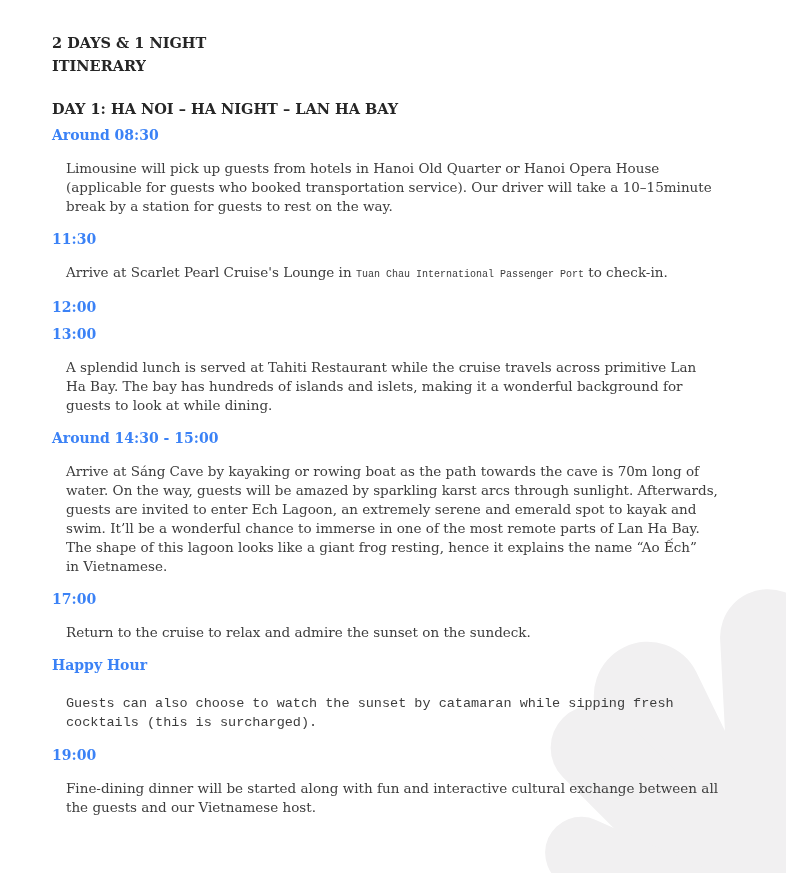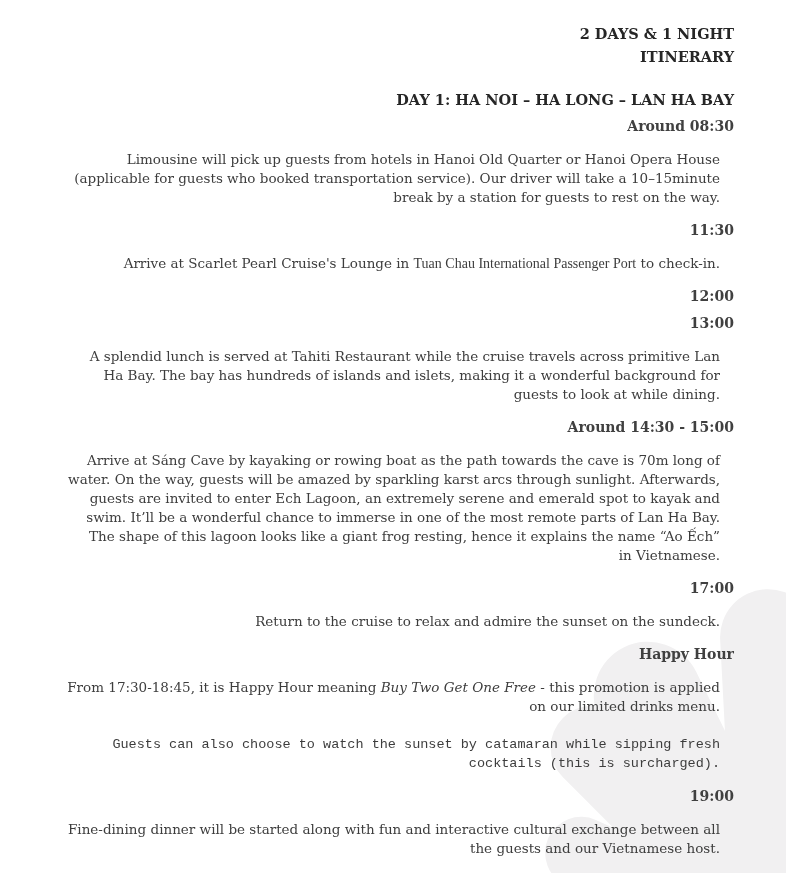--- a/index.html
+++ b/index.html
@@ -21,22 +21,22 @@
     width: 280px;
     height: 300px;
     z-index: 0;
     pointer-events: none;
   }
   .content {
     position: relative;
     z-index: 1;
     width: 682px;
     margin: 0 auto;
-    padding-top: 22px;
-    text-align: right;
+    padding-top: 31px;
+    text-align: left;
     color: #3d3d3d;
     font-size: 13.5px;
     line-height: 19px;
   }
   .doc-title {
     font-weight: bold;
     color: #262626;
     font-size: 14.5px;
     line-height: 23px;
     margin: 0;
@@ -44,31 +44,31 @@
   .title-block { margin-bottom: 6px; }
   .day-heading {
     font-weight: bold;
     color: #262626;
     font-size: 14.5px;
     line-height: 19px;
     margin: 22px 0 0 0;
   }
   .time-heading {
     font-weight: bold;
-    color: #404040;
+    color: #3b82f6;
     font-size: 14px;
     line-height: 19px;
     margin: 8px 0 0 0;
   }
   .body-text {
     margin: 14px;
     white-space: pre-line;
   }
   .gap-before { margin-top: 19px; font-family: Liberation Mono, monospace; }
-  .alt-font { font-family: Liberation Serif, serif; font-size: 14px; }
+  .alt-font { font-family: Liberation Mono, monospace; font-size: 10px; }
   .italic { font-style: italic; }
 </style>
 </head>
 <body>
 
 <svg class="watermark" viewBox="0 0 280 300" xmlns="http://www.w3.org/2000/svg" aria-hidden="true">
   <g fill="#f1f0f1">
     <rect x="-48" y="-180" width="96" height="380" rx="48" transform="translate(269,196) rotate(-3)"></rect>
     <rect x="-54" y="-180" width="108" height="380" rx="54" transform="translate(197,236) rotate(-26)"></rect>
     <rect x="-42" y="-150" width="84" height="320" rx="42" transform="translate(163,251) rotate(-45)"></rect>
@@ -76,21 +76,21 @@
   </g>
 </svg>
 
 <div class="content">
 
   <div class="title-block">
     <p class="doc-title">2 DAYS &amp; 1 NIGHT</p>
     <p class="doc-title">ITINERARY</p>
   </div>
 
-  <p class="day-heading">DAY 1: HA NOI – HA LONG – LAN HA BAY</p>
+  <p class="day-heading">DAY 1: HA NOI – HA NIGHT – LAN HA BAY</p>
 
   <section>
     <p class="time-heading">Around 08:30</p>
     <p class="body-text">Limousine will pick up guests from hotels in Hanoi Old Quarter or Hanoi Opera House (applicable for guests who booked transportation service). Our driver will take a 10–15minute break by a station for guests to rest on the way.</p>
   </section>
 
   <section>
     <p class="time-heading">11:30</p>
     <p class="body-text"><span>Arrive at Scarlet Pearl Cruise's Lounge in </span><span class="alt-font">Tuan Chau International Passenger Port</span><span> to check-in.</span></p>
   </section>
@@ -111,21 +111,20 @@
   </section>
 
   <section>
     <p class="time-heading">17:00</p>
     <p class="body-text">Return to the cruise to relax and admire the sunset on the sundeck.</p>
   </section>
 
 
   <section>
     <p class="time-heading">Happy Hour</p>
-    <p class="body-text"><span>From 17:30-18:45, it is Happy Hour meaning </span><span class="italic">Buy Two Get One Free</span><span> - this promotion is applied on our limited drinks menu.</span></p>
   </section>
 
   <section>
     <p class="body-text gap-before">Guests can also choose to watch the sunset by catamaran while sipping fresh
 cocktails (this is surcharged).</p>
   </section>
 
   <section>
     <p class="time-heading">19:00</p>
     <p class="body-text">Fine-dining dinner will be started along with fun and interactive cultural exchange between all the guests and our Vietnamese host.</p>

